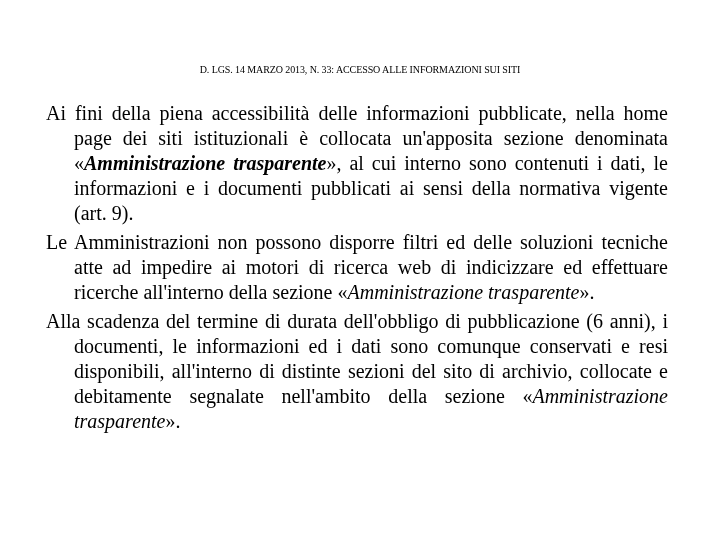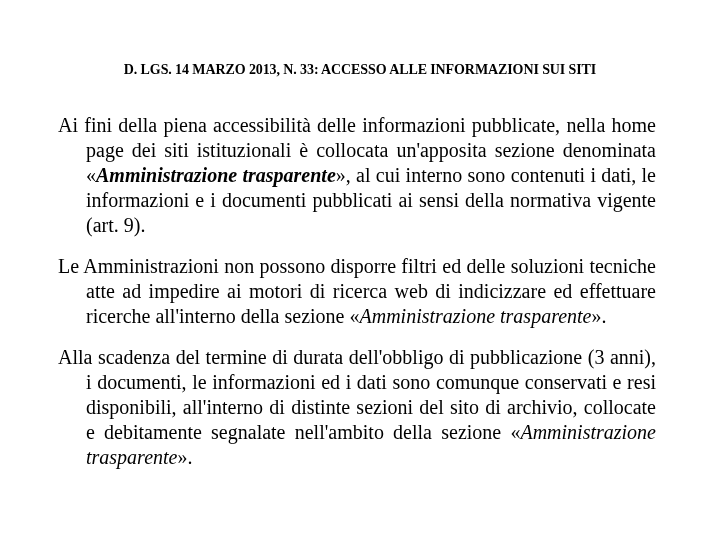--- a/index.html
+++ b/index.html
@@ -14,34 +14,34 @@
       overflow: hidden;
       font-family: "Liberation Serif", "DejaVu Serif", serif;
       color: #000000;
     }
     .slide-title {
       position: absolute;
       left: 40px;
       top: 60px;
       width: 640px;
       text-align: center;
-      font-weight: bold;
-      font-size: 14px;
+      font-weight: normal;
+      font-size: 10px;
       line-height: 20px;
       white-space: nowrap;
       letter-spacing: -0.1px;
     }
     .body-text {
       position: absolute;
       left: 42px;
       top: 97px;
       width: 630px;
     }
     .para {
-      margin: 16px;
+      margin: 4px;
       font-size: 20px;
       line-height: 25px;
       text-align: justify;
       padding-left: 28px;
       text-indent: -28px;
     }
     em.bold-ital {
       font-style: italic;
       font-weight: bold;
     }
@@ -51,14 +51,14 @@
     }
   </style>
 </head>
 <body>
 
 <div class="slide-title">D. LGS. 14 MARZO 2013, N. 33: ACCESSO ALLE INFORMAZIONI SUI SITI</div>
 
 <div class="body-text">
   <p class="para"><span>Ai fini della piena accessibilità delle informazioni pubblicate, nella home page dei siti istituzionali è collocata un'apposita sezione denominata «</span><em class="bold-ital">Amministrazione trasparente</em><span>», al cui interno sono contenuti i dati, le informazioni e i documenti pubblicati ai sensi della normativa vigente (art. 9).</span></p>
   <p class="para"><span>Le Amministrazioni non possono disporre filtri ed delle soluzioni tecniche atte ad impedire ai motori di ricerca web di indicizzare ed effettuare ricerche all'interno della sezione «</span><em class="ital">Amministrazione trasparente</em><span>».</span></p>
-  <p class="para"><span>Alla scadenza del termine di durata dell'obbligo di pubblicazione (3 anni), i documenti, le informazioni ed i dati sono comunque conservati e resi disponibili, all'interno di distinte sezioni del sito di archivio, collocate e debitamente segnalate nell'ambito della sezione «</span><em class="ital">Amministrazione trasparente</em><span>».</span></p>
+  <p class="para"><span>Alla scadenza del termine di durata dell'obbligo di pubblicazione (6 anni), i documenti, le informazioni ed i dati sono comunque conservati e resi disponibili, all'interno di distinte sezioni del sito di archivio, collocate e debitamente segnalate nell'ambito della sezione «</span><em class="ital">Amministrazione trasparente</em><span>».</span></p>
 </div>
 
 </body></html>

